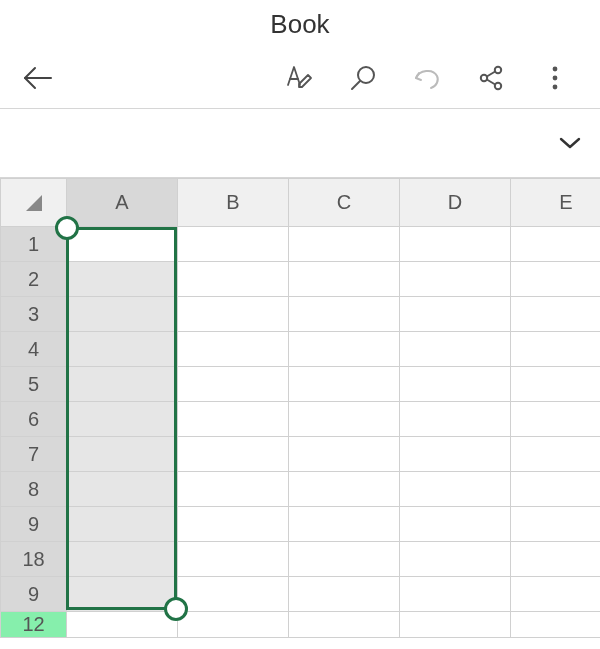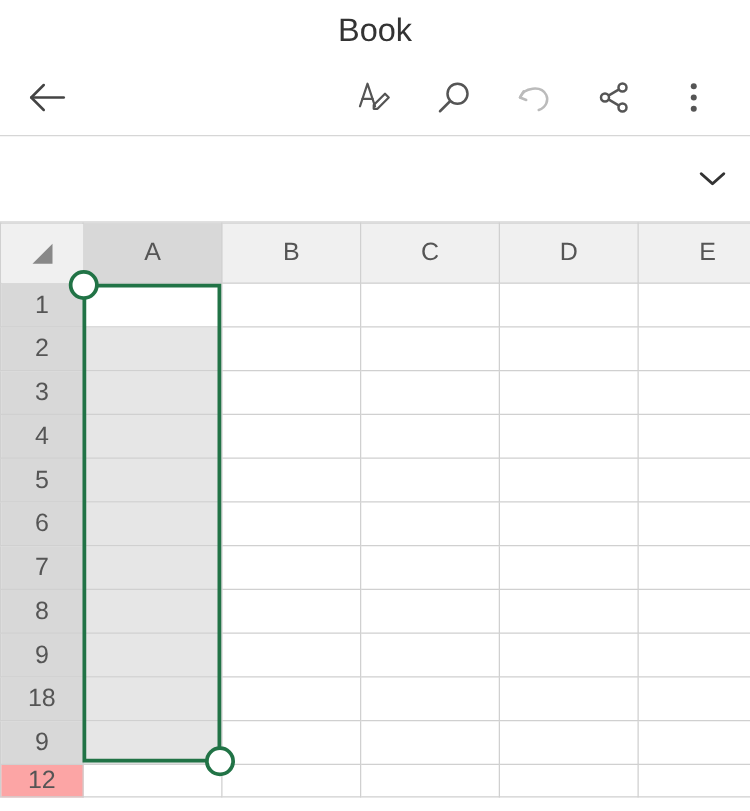--- a/index.html
+++ b/index.html
@@ -102,21 +102,21 @@
     background: #d8d8d8;
   }
   .corner {
     width: 66px;
     background: #eaeaea;
     position: relative;
   }
   .corner svg { display: block; margin: 0 auto; }
   .col { width: 111px; }
   .rowhdr {
-    background: #fca5a5;
+    background: #86efac;
     font-size: 20px;
     height: 35px;
     width: 66px;
   }
   .rowhdr.selected { background: #d8d8d8; }
   .cell { background: #fff; height: 35px; }
   .cell.selcol { background: #e6e6e6; }
   .cell.active { background: #fff; }
   .r12 .rowhdr, .r12 .cell { height: 26px; }
 

